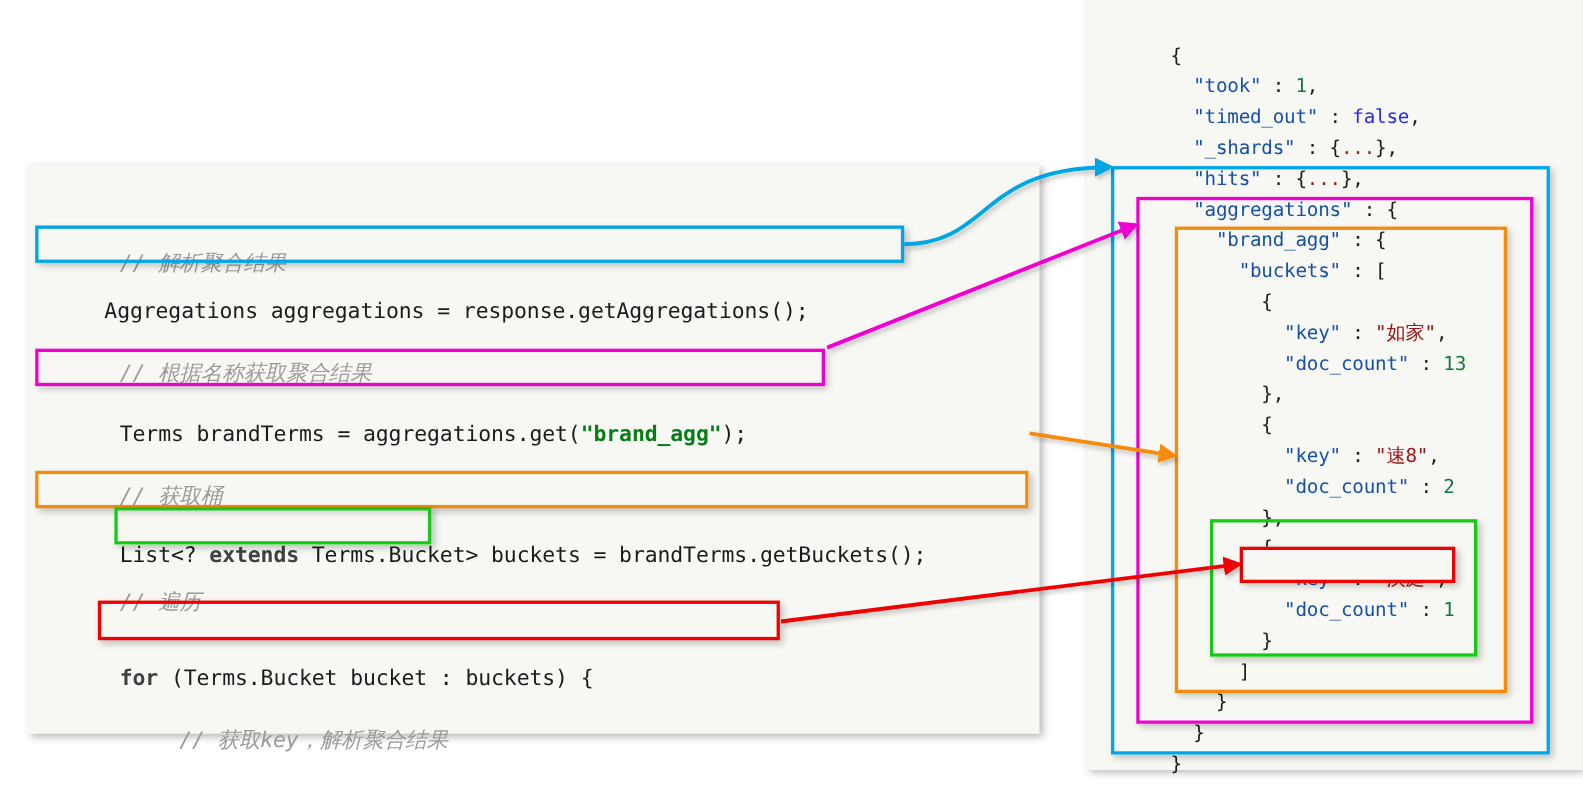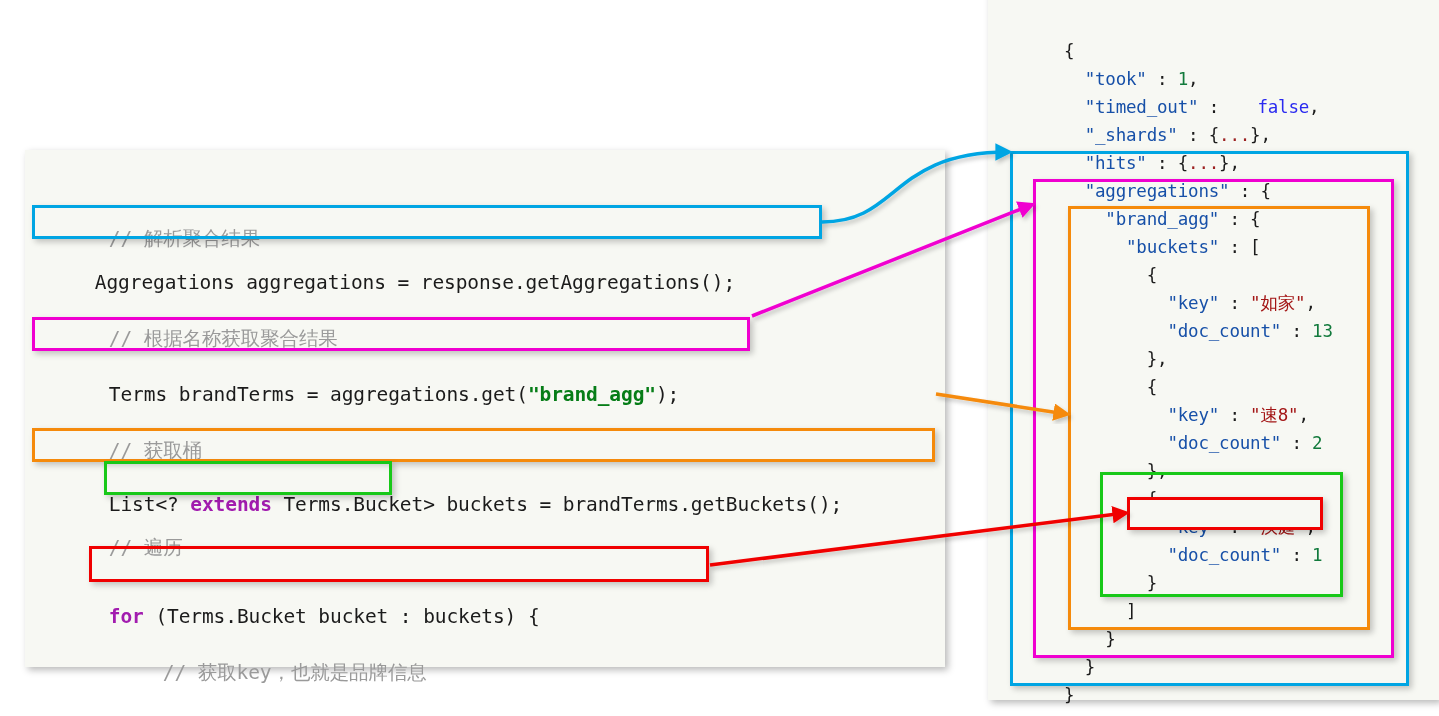--- a/index.html
+++ b/index.html
@@ -25,27 +25,27 @@
   }
   .json-area{
     position:absolute; left:0; top:0; width:100%; height:100%;
     font-size:17.5px; line-height:28.8px; white-space:pre;
     color:#1b1b1b; letter-spacing:-0.2px;
   }
 
   .line{ position:absolute; left:0; width:100%; }
 
   
-  .cmt   { color:#9a9a9a; }
-  .kw    { color:#a21caf; font-weight:bold; }
+  .cmt   { color:#9a9a9a; font-style:italic; }
+  .kw    { color:#404040; font-weight:bold; }
   .str   { color:#067d17; font-weight:bold; }
   .jkey  { color:#1750a8; }
   .jstr  { color:#a31515; }
   .jnum  { color:#127a3c; }
-  .jbool { color:#2a2af0;margin-left:28px; }
+  .jbool { color:#2a2af0; }
   .jdots { color:#9c2020; }
   .jpunct{ color:#1b1b1b; }
 
   
   .hbox{
     position:absolute;
     border-style:solid;
     box-sizing:border-box;
     background:transparent;
     box-shadow:3px 3px 6px rgba(0,0,0,.22);
@@ -87,21 +87,21 @@
 
     <div class="line" style="top:313px;left:14px;">
       <span class="cmt">// 遍历</span>
     </div>
 
     <div class="line" style="top:382px;left:14px;">
       <span><span class="kw">for</span> (<span>Terms.Bucket bucket</span> : buckets) {</span>
     </div>
 
     <div class="line" style="top:438px;left:68px;">
-      <span class="cmt">// 获取key，也就是品牌信息</span>
+      <span class="cmt">// 获取key，解析聚合结果</span>
     </div>
 
     <div class="line" style="top:492px;left:68px;">
       <span>String brandName = bucket.getKeyAsString();</span>
     </div>
 
     <div class="line" style="top:548px;left:68px;">
       
     </div>
 

